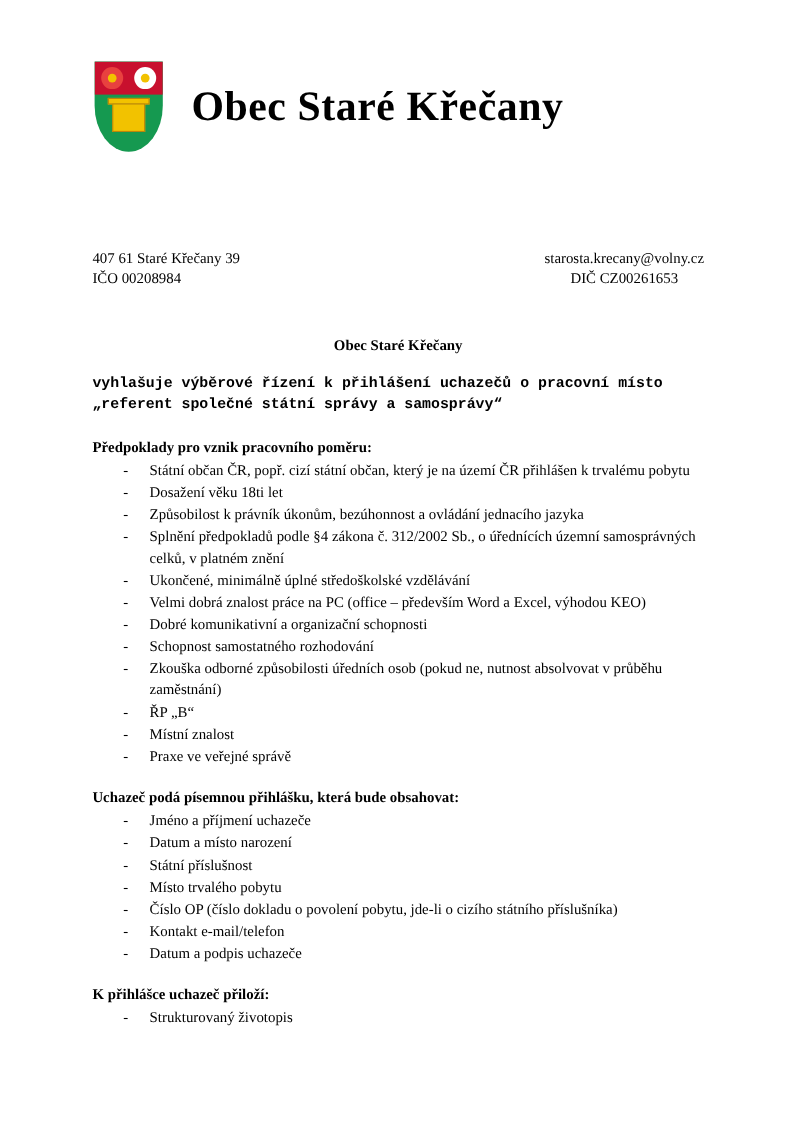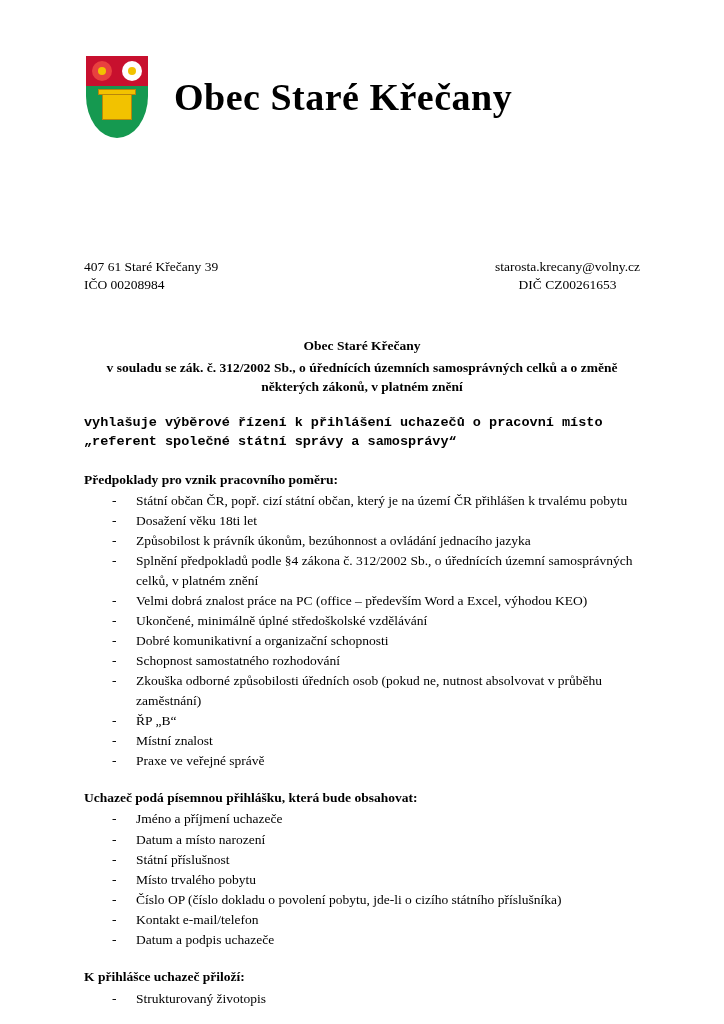--- a/index.html
+++ b/index.html
@@ -104,21 +104,21 @@
     font-weight: 700;
     letter-spacing: 0.5px;
     margin-left: 26px;
     white-space: nowrap;
   }
 
   
   .addr-block {
     display: flex;
     justify-content: space-between;
-    margin-top: 120px;
+    margin-top: 88px;
     font-size: 13.5px;
     line-height: 1.35;
   }
   .addr-left { text-align: left; }
   .addr-right { text-align: center; }
 
   
   .body-block {
     margin-top: 42px;
     font-size: 13.5px;
@@ -197,41 +197,37 @@
     <div class="addr-right">
       <div>starosta.krecany@volny.cz</div>
       <div>DIČ CZ00261653</div>
     </div>
   </div>
 
   <div class="body-block">
 
     <div class="center org-name">Obec Staré Křečany</div>
 
-    <div class="intro">
-      <div>v souladu se zák. č. 312/2002 Sb., o úřednících územních samosprávných celků a o změně</div>
-      <div>některých zákonů, v platném znění</div>
-    </div>
 
     <div class="announce">
       <div>vyhlašuje výběrové řízení k přihlášení uchazečů o pracovní místo</div>
       <div>„referent společné státní správy a samosprávy“</div>
     </div>
 
     <div class="section-head">Předpoklady pro vznik pracovního poměru:</div>
     <ul class="dashlist">
       <li>Státní občan ČR, popř. cizí státní občan, který je na území ČR přihlášen k trvalému pobytu</li>
       <li>Dosažení věku 18ti let</li>
       <li>Způsobilost k právník úkonům, bezúhonnost a ovládání jednacího jazyka</li>
     </ul>
 
     <ul class="dashlist">
       <li>Splnění předpokladů podle §4 zákona č. 312/2002 Sb., o úřednících územní samosprávných celků, v platném znění</li>
+      <li>Ukončené, minimálně úplné středoškolské vzdělávání</li>
       <li>Velmi dobrá znalost práce na PC (office – především Word a Excel, výhodou KEO)</li>
-      <li>Ukončené, minimálně úplné středoškolské vzdělávání</li>
       <li>Dobré komunikativní a organizační schopnosti</li>
       <li>Schopnost samostatného rozhodování</li>
     </ul>
 
     <ul class="dashlist">
       <li>Zkouška odborné způsobilosti úředních osob (pokud ne, nutnost absolvovat v průběhu zaměstnání)</li>
       <li>ŘP „B“</li>
       <li>Místní znalost</li>
       <li>Praxe ve veřejné správě</li>
     </ul>

